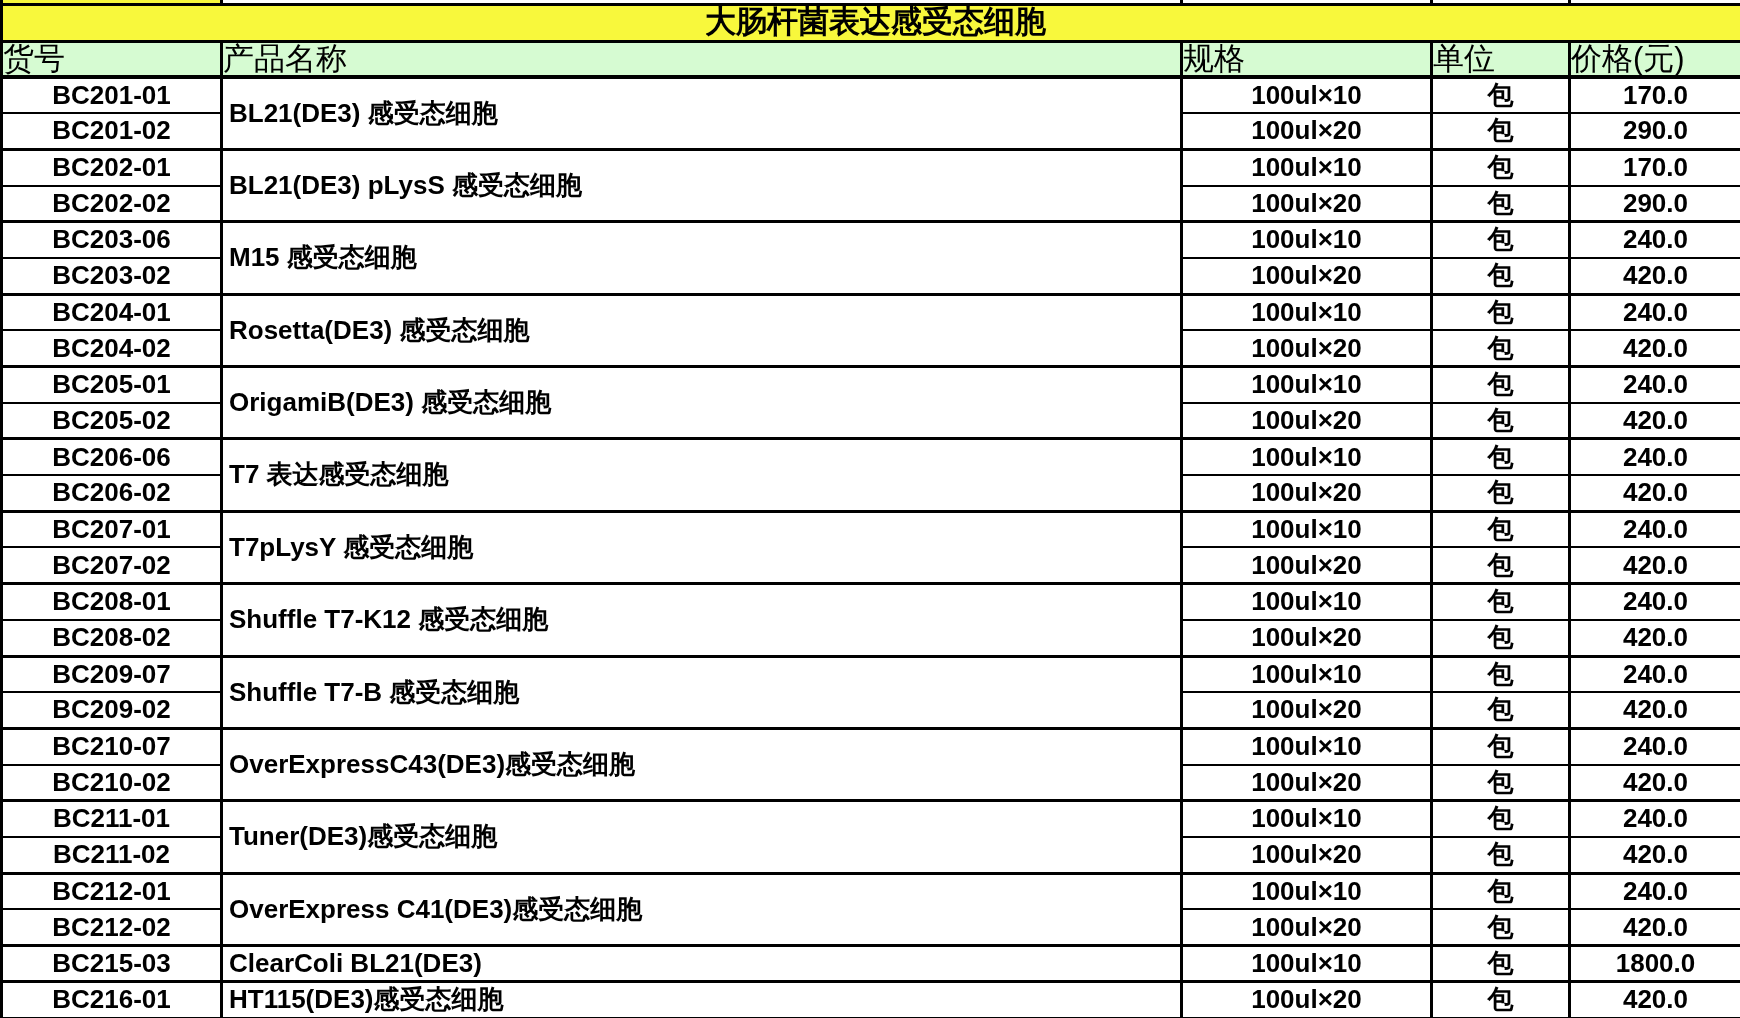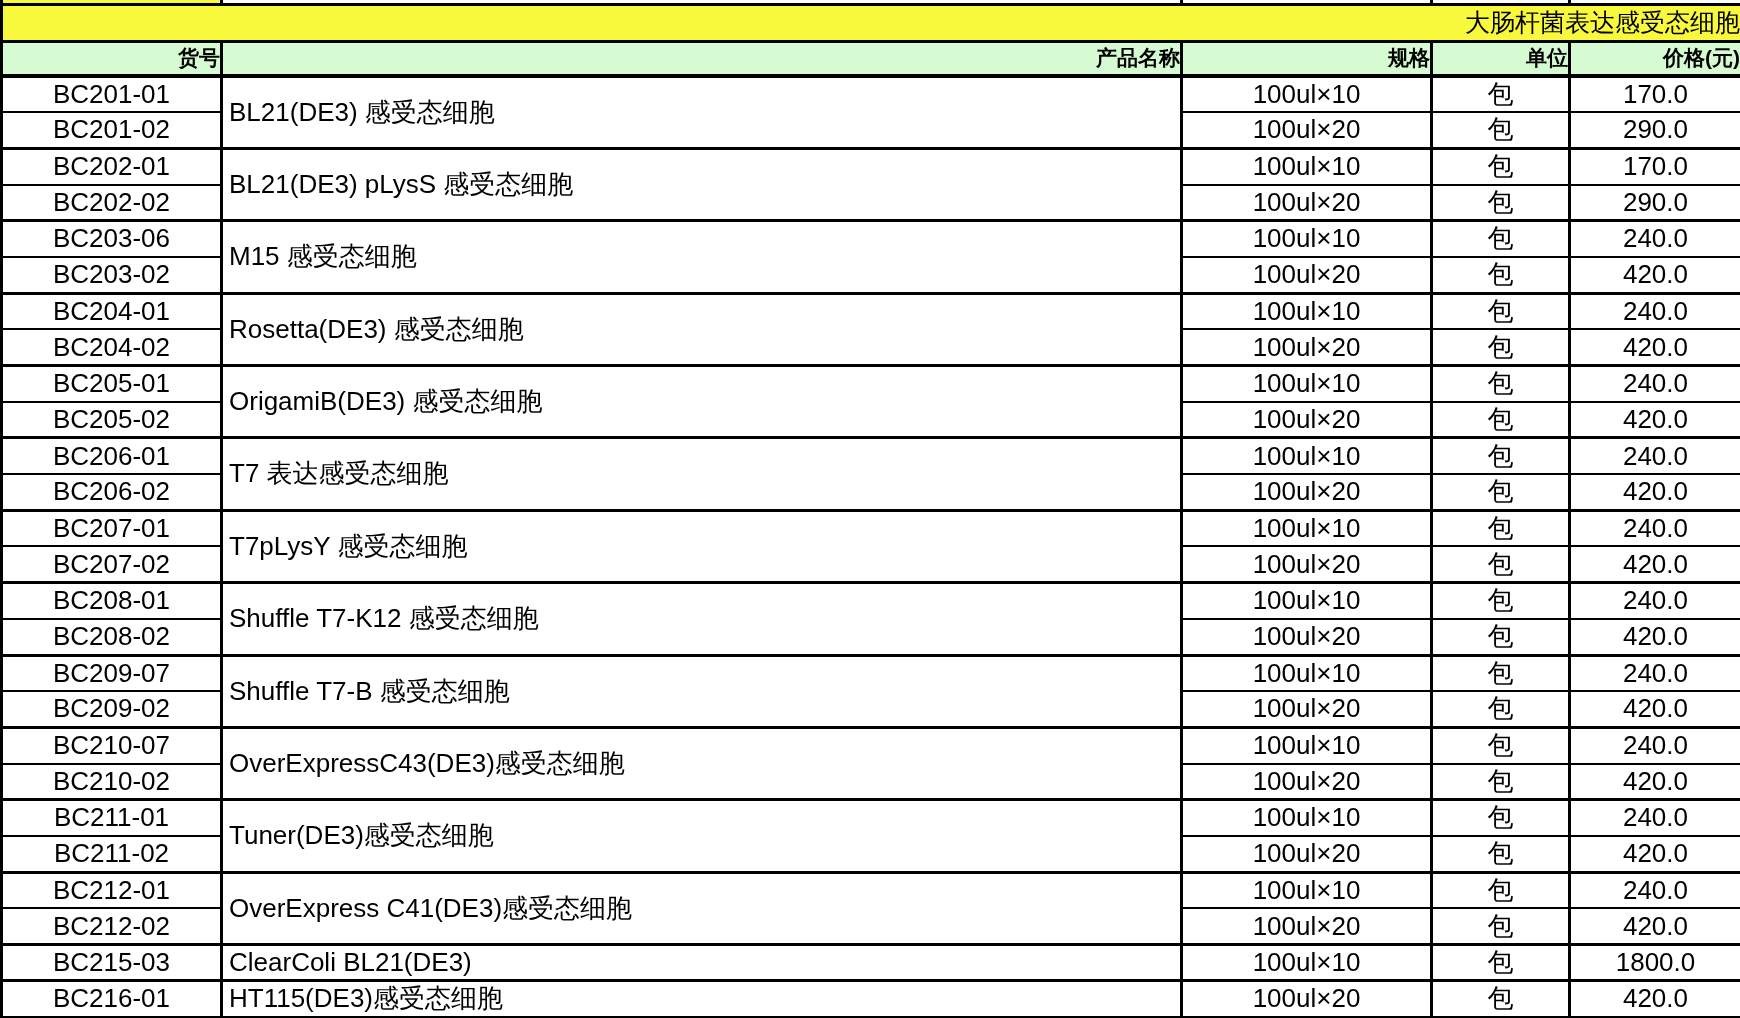--- a/index.html
+++ b/index.html
@@ -37,38 +37,38 @@
   tr.partial { height: 4px; }
   tr.partial td { border-top: 0; border-bottom: 0; }
   tr.partial td.yellow-sliver { background: var(--banner_bg, #f8f83c); }
 
   
   tr.banner-row { height: 37px; }
   td.banner {
     background: var(--banner_bg, #f8f83c);
     border-top: 3px solid var(--border_color, #000);
     border-bottom: 3px solid var(--border_color, #000);
-    font-size: 25px;
-    font-weight: normal;
-    text-align: right;
+    font-size: 31px;
+    font-weight: bold;
+    text-align: center;
     padding-left: 8px;
   }
 
   
   tr.header-row { height: 35px; }
   td.hcell {
     background: var(--header_bg, #d6fbd2);
-    font-size: 21px;
-    font-weight: bold;
-    text-align: right;
+    font-size: 31px;
+    font-weight: normal;
+    text-align: left;
     border-bottom: 4px solid var(--border_color, #000);
   }
 
   
-  tr.data { height: 36.2px; }
+  tr.data { height: 36.2px; font-weight: bold; }
   tr.data td { background: var(--row_bg, #fff); }
   tr.group-start td { border-top: 3px solid var(--border_color, #000); }
   td.c-center { text-align: center; }
   td.name-cell {
     text-align: left;
     padding-left: 6px;
     margin-left: 48px;
   }
 </style>
 </head>
@@ -162,21 +162,21 @@
           <td class="c-center">包</td>
           <td class="c-center">240.0</td>
         </tr>
         <tr class="data">
           <td class="c-center">BC205-02</td>
           <td class="c-center">100ul×20</td>
           <td class="c-center">包</td>
           <td class="c-center">420.0</td>
         </tr>
         <tr class="data group-start">
-          <td class="c-center">BC206-01</td>
+          <td class="c-center">BC206-06</td>
           <td class="name-cell" rowspan="2">T7 表达感受态细胞</td>
           <td class="c-center">100ul×10</td>
           <td class="c-center">包</td>
           <td class="c-center">240.0</td>
         </tr>
         <tr class="data">
           <td class="c-center">BC206-02</td>
           <td class="c-center">100ul×20</td>
           <td class="c-center">包</td>
           <td class="c-center">420.0</td>

